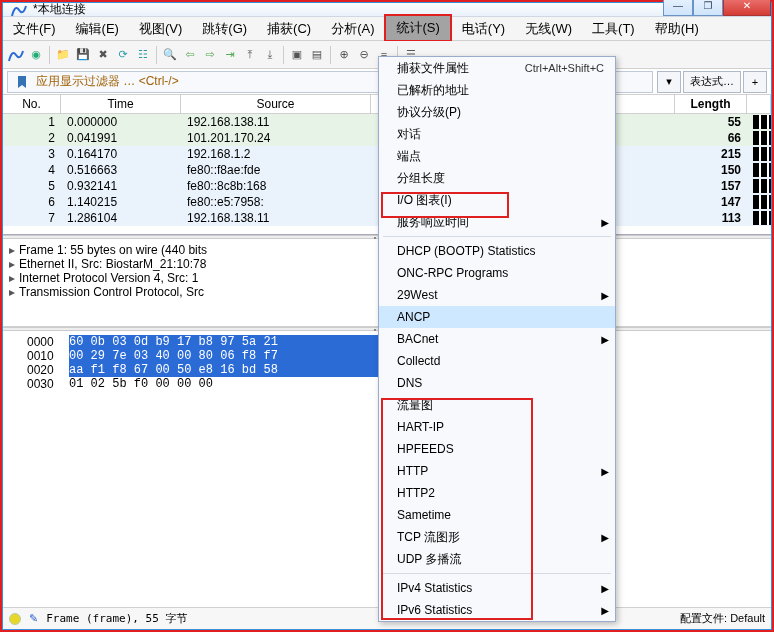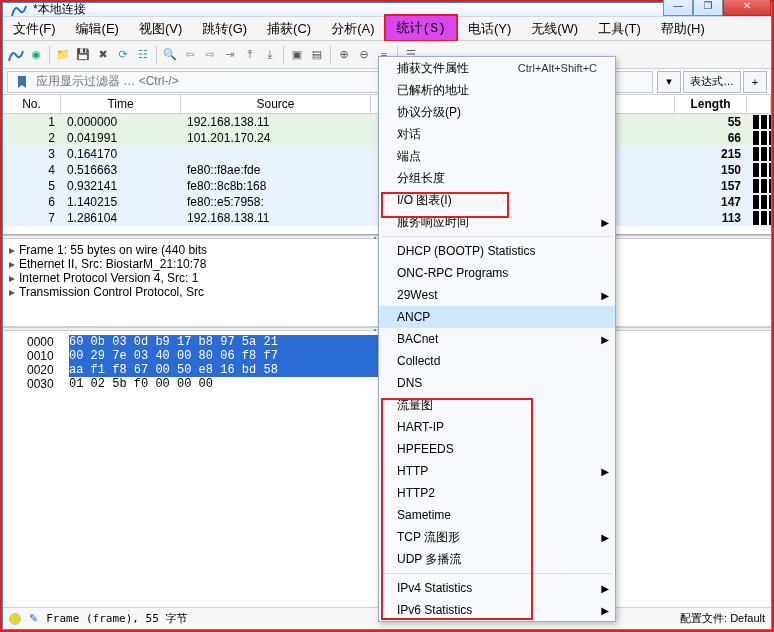--- a/index.html
+++ b/index.html
@@ -7,26 +7,26 @@
   .outer-border { position:absolute; left:0; top:0; width:774px; height:632px; border:2px solid #e02020; }
   .window { position:absolute; left:2px; top:2px; width:770px; height:628px; border:1px solid #3a8fd8; background:#fff; display:flex; flex-direction:column; }
   .titlebar { height:14px; background:linear-gradient(#fdfefe,#e9f1fa); display:flex; align-items:center; padding-left:8px; border-bottom:1px solid #cfd8e2; }
   .titlebar .icon { width:16px; height:16px; margin-right:6px; }
   .title-text { font-size:12px; color:#000; flex:1; }
   .winbtns { display:flex; height:20px; margin-top:-8px; }
   .winbtn { width:30px; height:20px; border:1px solid #6a93c6; border-top:none; background:linear-gradient(#eaf3fd,#cfe4fb); display:flex; align-items:center; justify-content:center; font-size:10px; color:#374b63; }
   .winbtn.close { width:48px; background:linear-gradient(#f07a78,#d43c34); color:#fff; border-color:#a33; }
   .menubar { height:24px; background:#f5f5f5; border-bottom:1px solid #d0d0d0; display:flex; align-items:center; font-size:13px; }
   .menuitem { padding:0 10px; height:24px; display:flex; align-items:center; cursor:default; white-space:nowrap; }
-  .menuitem.active { border:2px solid #e02020; height:28px; margin-top:-2px; background:#d946ef;font-family:Liberation Mono, monospace; }
+  .menuitem.active { border:2px solid #e02020; height:28px; margin-top:-2px; background:#a3a3a3; }
   .toolbar { height:28px; background:#f5f5f5; border-bottom:1px solid #d0d0d0; display:flex; align-items:center; gap:2px; padding:0 4px; }
   .tbicon { width:18px; height:18px; border:1px solid transparent; display:flex; align-items:center; justify-content:center; font-size:11px; color:#555; }
   .tbsep { width:1px; height:18px; background:#ccc; margin:0 2px; }
   .filterbar { height:26px; display:flex; align-items:center; border-bottom:1px solid #d0d0d0; }
-  .filterbox { flex:1; height:22px; margin:0 4px; background:#f7f9fc; border:1px solid #c0cad6; display:flex; align-items:center; padding:0 6px; font-size:12px; color:#737373; }
+  .filterbox { flex:1; height:22px; margin:0 4px; background:#f7f9fc; border:1px solid #c0cad6; display:flex; align-items:center; padding:0 6px; font-size:12px; color:#a16207; }
   .bookmark { width:16px; height:16px; margin-right:6px; color:#3573b5; }
   .filter-right { display:flex; align-items:center; gap:2px; padding-right:4px; }
   .smallbtn { min-width:24px; height:22px; border:1px solid #b0bac6; background:#f4f6f9; font-size:11px; display:flex; align-items:center; justify-content:center; padding:0 6px; }
   .packets { border-bottom:1px solid #aab; overflow:hidden; }
   .phead { display:flex; font-size:12px; background:#fff; border-bottom:1px solid #d0d0d0; }
   .phead div { padding:2px 6px; border-right:1px solid #d0d0d0;text-align:center; }
   .c-no { width:58px; text-align:right; }
   .c-time { width:120px; }
   .c-src { width:190px; }
   .c-dst { flex:1; }
@@ -47,21 +47,21 @@
   .hexline { display:flex; white-space:nowrap; }
   .hoff { width:48px; padding-left:6px; }
   .hbytes { width:330px;font-family:Liberation Mono, monospace; }
   .hascii { padding-left:6px; }
   .sel { background:#2a6bd6; color:#fff; }
   .status { height:22px; border-top:1px solid #d0d0d0; display:flex; align-items:center; font-size:11px; background:#f7f7f7; padding:0 6px; gap:8px; }
   .status .bulb { width:12px; height:12px; border-radius:50%; background:#e6d728; border:1px solid #bca; }
   .dropdown { position:absolute; left:378px; top:56px; width:238px; background:#f7f9fc; border:1px solid #9aaccb; box-shadow:2px 2px 6px rgba(0,0,0,.25); font-size:12px; z-index:50; }
   .dditem { height:22px; display:flex; align-items:center; padding:0 16px 0 18px; cursor:default; position:relative;text-align:center; }
   .dditem.hover { background:#cde8ff; }
-  .dditem .shortcut { position:absolute; right:18px; color:#333; font-size:11px; }
+  .dditem .shortcut { position:absolute; right:11px; color:#333; font-size:11px; }
   .dditem .sub { position:absolute; right:6px; font-size:10px; }
   .ddsep { height:1px; background:#d4dae3; margin:3px 4px; }
   .redbox { position:absolute; border:2px solid #e02020; pointer-events:none; z-index:60; }
 </style>
 </head>
 <body>
 
 <div class="outer-border"></div>
 <div class="window">
 
@@ -160,20 +160,21 @@
           <div class="c-src">101.201.170.24</div>
           <div class="c-dst"></div>
           <div class="c-len">66</div>
           <div class="c-bar">
             <div class="barcell inner"></div>
           </div>
         </div>
         <div class="prow b">
           <div class="c-no">3</div>
           <div class="c-time">0.164170</div>
+          <div class="c-src">192.168.1.2</div>
           <div class="c-dst"></div>
           <div class="c-len">215</div>
           <div class="c-bar">
             <div class="barcell inner"></div>
           </div>
         </div>
         <div class="prow b">
           <div class="c-no">4</div>
           <div class="c-time">0.516663</div>
           <div class="c-src">fe80::f8ae:fde</div>

